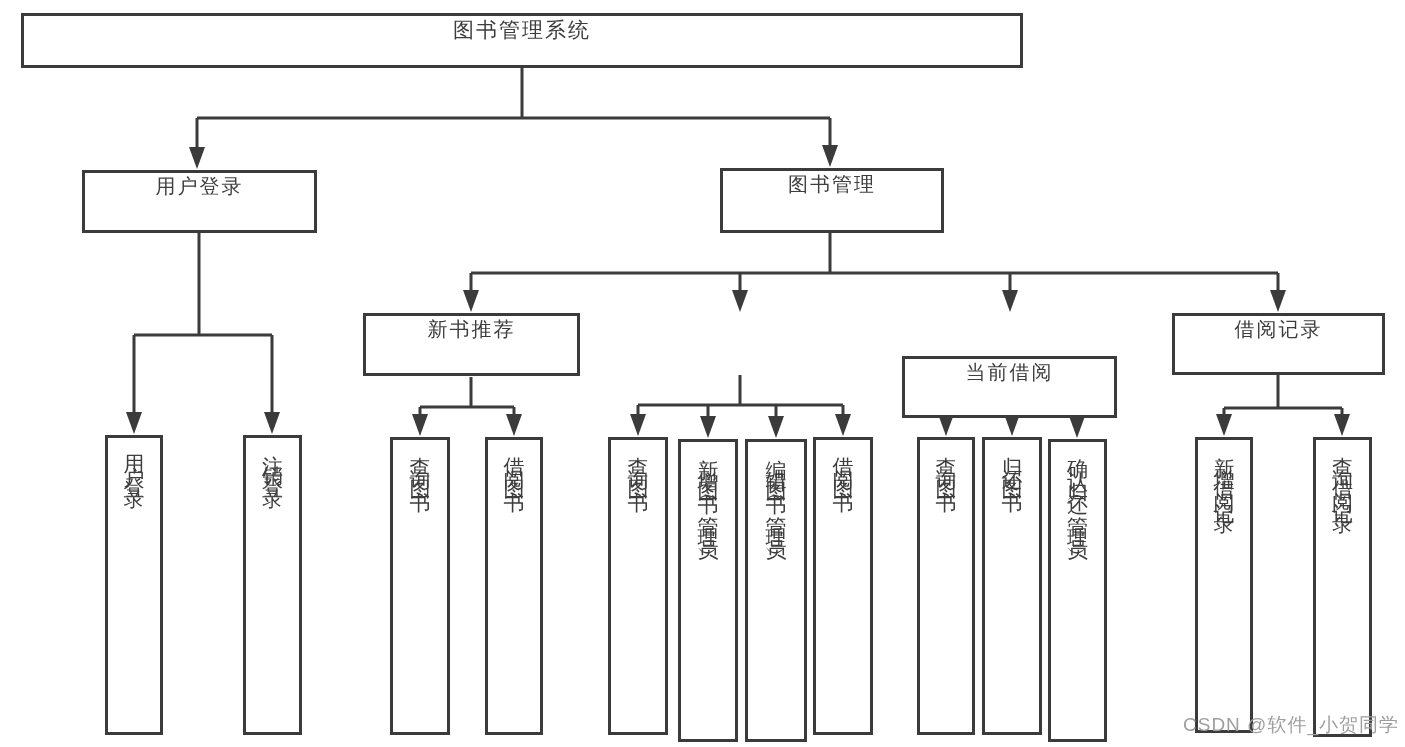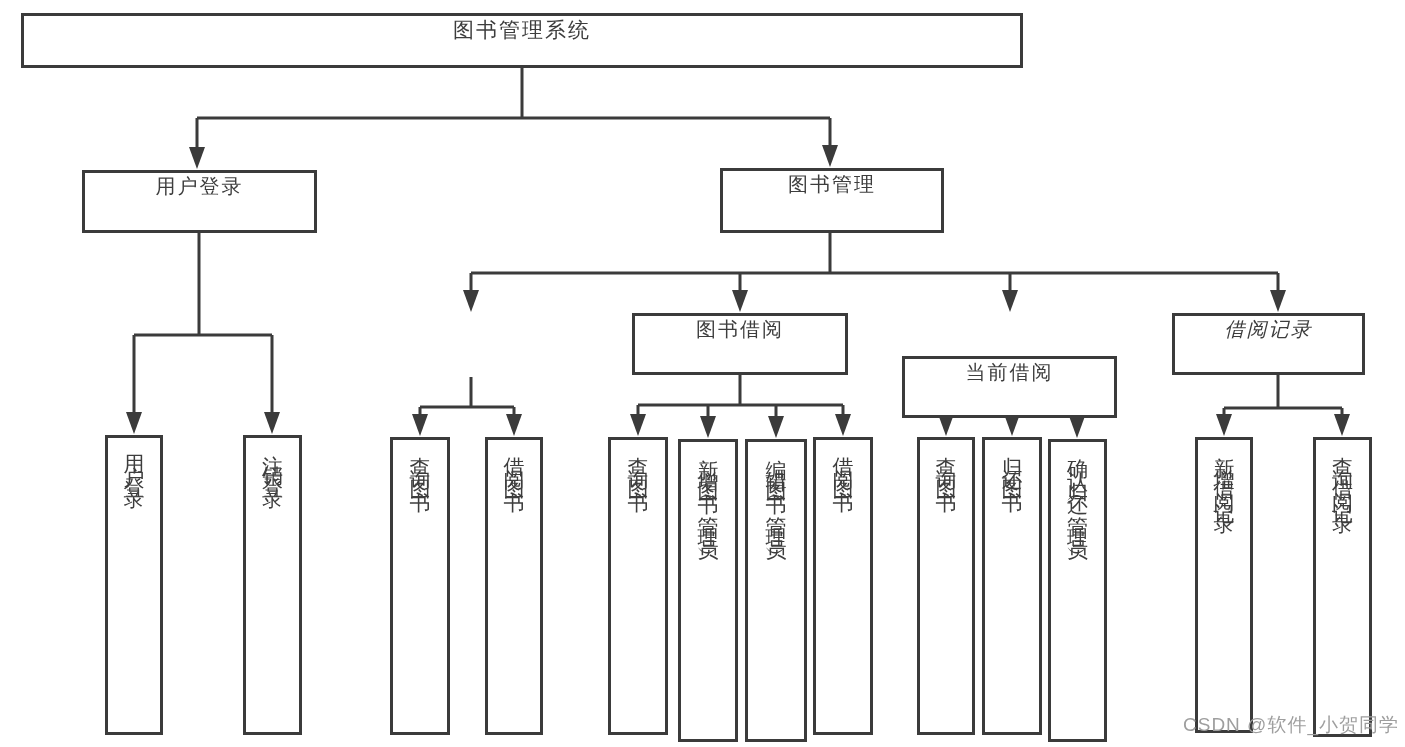--- a/index.html
+++ b/index.html
@@ -120,27 +120,27 @@
     <span class="label">图书管理系统</span>
   </div>
 
   <div class="node h" style="left:82px; top:170px; width:235px; height:63px;">
     <span class="label">用户登录</span>
   </div>
   <div class="node h" style="left:712px; top:168px; width:224px; height:65px;margin-left:8px;">
     <span class="label">图书管理</span>
   </div>
 
-  <div class="node h" style="left:632px; top:313px; width:216px; height:62px;">
-    <span class="label">图书借阅</span>
+  <div class="node h" style="left:363px; top:313px; width:217px; height:63px;">
+    <span class="label">新书推荐</span>
   </div>
   <div class="node h" style="left:902px; top:313px; width:215px; height:62px;margin-top:43px;">
     <span class="label">当前借阅</span>
   </div>
-  <div class="node h" style="left:1172px; top:313px; width:193px; height:62px;font-style:italic;">
+  <div class="node h" style="left:1172px; top:313px; width:213px; height:62px;">
     <span class="label">借阅记录</span>
   </div>
 
   <div class="node v" style="left:105px; top:435px; width:58px; height:300px;">
     <span class="label">用户登录</span>
   </div>
   <div class="node v" style="left:243px; top:435px; width:59px; height:300px;">
     <span class="label">注销登录</span>
   </div>
 

